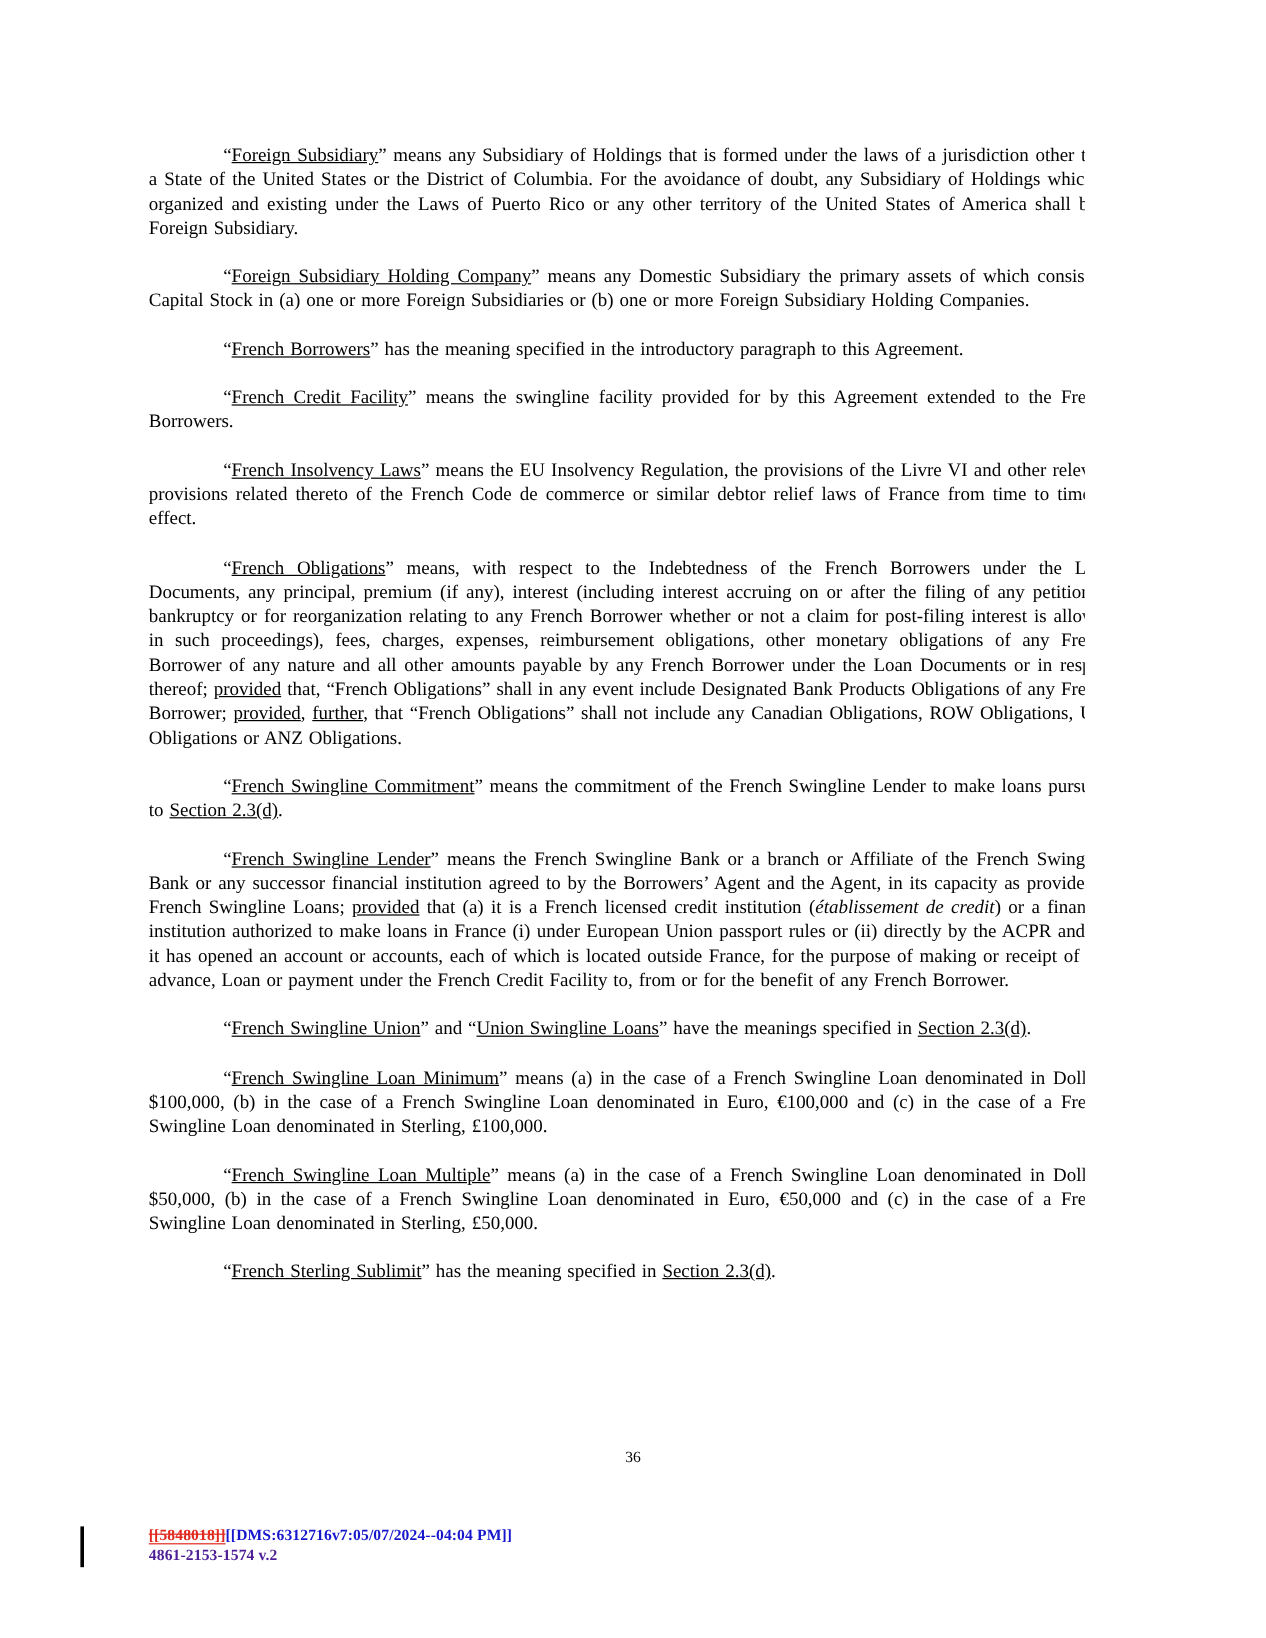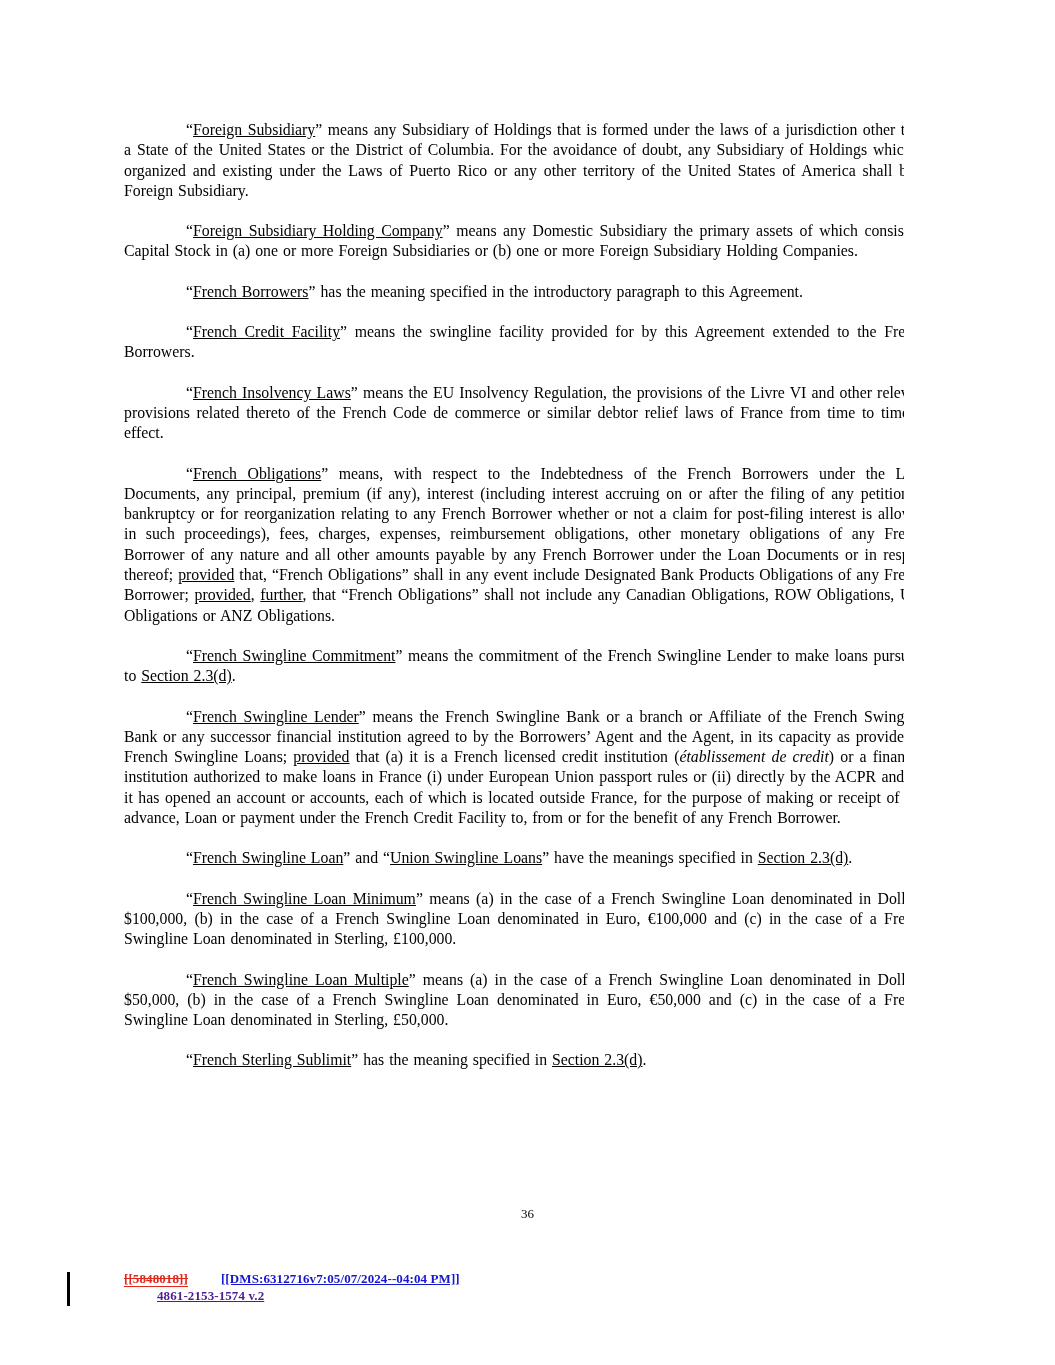--- a/index.html
+++ b/index.html
@@ -51,38 +51,36 @@
     font-size: 13px;
     font-weight: bold;
     line-height: 16.5px;
     letter-spacing: 0.1px;
   }
   .footer .del {
     text-decoration: line-through;
     border-bottom: 1px solid currentColor;
   }
   .footer .ins {
-    text-decoration: underline;
-    padding-left: 33px;
   }
 </style>
 </head>
 <body>
 
 <div class="page">
   <div class="content">
       <p class="para"><span>“</span><span class="u">Foreign Subsidiary</span><span>” means any Subsidiary of Holdings that is formed under the laws of a jurisdiction other than a State of the United States or the District of Columbia.  For the avoidance of doubt, any Subsidiary of Holdings which is organized and existing under the Laws of Puerto Rico or any other territory of the United States of America shall be a Foreign Subsidiary.</span></p>
       <p class="para"><span>“</span><span class="u">Foreign Subsidiary Holding Company</span><span>” means any Domestic Subsidiary the primary assets of which consist of Capital Stock in (a) one or more Foreign Subsidiaries or (b) one or more Foreign Subsidiary Holding Companies.</span></p>
       <p class="para"><span>“</span><span class="u">French Borrowers</span><span>” has the meaning specified in the introductory paragraph to this Agreement.</span></p>
       <p class="para"><span>“</span><span class="u">French Credit Facility</span><span>” means the swingline facility provided for by this Agreement extended to the French Borrowers.</span></p>
       <p class="para"><span>“</span><span class="u">French Insolvency Laws</span><span>” means the EU Insolvency Regulation, the provisions of the Livre VI and other relevant provisions related thereto of the French Code de commerce or similar debtor relief laws of France from time to time in effect.</span></p>
       <p class="para"><span>“</span><span class="u">French Obligations</span><span>” means, with respect to the Indebtedness of the French Borrowers under the Loan Documents, any principal, premium (if any), interest (including interest accruing on or after the filing of any petition in bankruptcy or for reorganization relating to any French Borrower whether or not a claim for post-filing interest is allowed in such proceedings), fees, charges, expenses, reimbursement obligations, other monetary obligations of any French Borrower of any nature and all other amounts payable by any French Borrower under the Loan Documents or in respect thereof; </span><span class="u">provided</span><span> that, “French Obligations” shall in any event include Designated Bank Products Obligations of any French Borrower; </span><span class="u">provided</span><span>, </span><span class="u">further</span><span>, that “French Obligations” shall not include any Canadian Obligations, ROW Obligations, U.S. Obligations or ANZ Obligations.</span></p>
       <p class="para"><span>“</span><span class="u">French Swingline Commitment</span><span>” means the commitment of the French Swingline Lender to make loans pursuant to </span><span class="u">Section 2.3(d)</span><span>.</span></p>
       <p class="para"><span>“</span><span class="u">French Swingline Lender</span><span>” means the French Swingline Bank or a branch or Affiliate of the French Swingline Bank or any successor financial institution agreed to by the Borrowers’ Agent and the Agent, in its capacity as provider of French Swingline Loans; </span><span class="u">provided</span><span> that (a) it is a French licensed credit institution (</span><span class="i">établissement de credit</span><span>) or a financial institution authorized to make loans in France (i) under European Union passport rules or (ii) directly by the ACPR and (b) it has opened an account or accounts, each of which is located outside France, for the purpose of making or receipt of any advance, Loan or payment under the French Credit Facility to, from or for the benefit of any French Borrower.</span></p>
-      <p class="para"><span>“</span><span class="u">French Swingline Loan</span><span>” and “</span><span class="u">Union Swingline Loans</span><span>” have the meanings specified in </span><span class="u">Section 2.3(d)</span><span>.</span></p>
+      <p class="para"><span>“</span><span class="u">French Swingline Union</span><span>” and “</span><span class="u">Union Swingline Loans</span><span>” have the meanings specified in </span><span class="u">Section 2.3(d)</span><span>.</span></p>
       <p class="para"><span>“</span><span class="u">French Swingline Loan Minimum</span><span>” means (a) in the case of a French Swingline Loan denominated in Dollars, $100,000, (b) in the case of a French Swingline Loan denominated in Euro, €100,000 and (c) in the case of a French Swingline Loan denominated in Sterling, £100,000.</span></p>
       <p class="para"><span>“</span><span class="u">French Swingline Loan Multiple</span><span>” means (a) in the case of a French Swingline Loan denominated in Dollars, $50,000, (b) in the case of a French Swingline Loan denominated in Euro, €50,000 and (c) in the case of a French Swingline Loan denominated in Sterling, £50,000.</span></p>
       <p class="para"><span>“</span><span class="u">French Sterling Sublimit</span><span>” has the meaning specified in </span><span class="u">Section 2.3(d)</span><span>.</span></p>
     </div>
   <div class="page-number">36</div>
   <div class="change-bar"></div>
   <div class="footer">
     <div><span class="del" style="color: rgb(224, 40, 30); text-align: right;">[[5848018]]</span><span class="ins" style="color: rgb(22, 22, 205);">[[DMS:6312716v7:05/07/2024--04:04 PM]]</span></div>
     <div><span class="ins" style="color: #4c1d95;">4861-2153-1574 v.2</span></div>
   </div>

